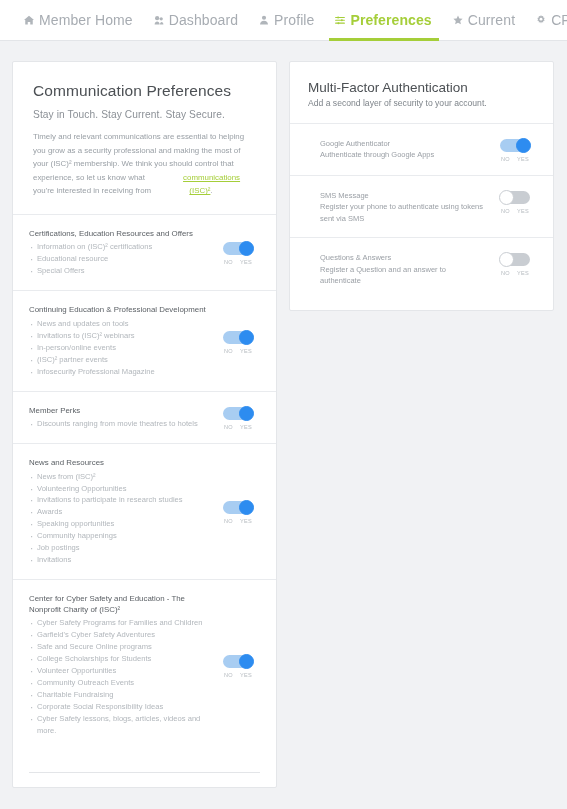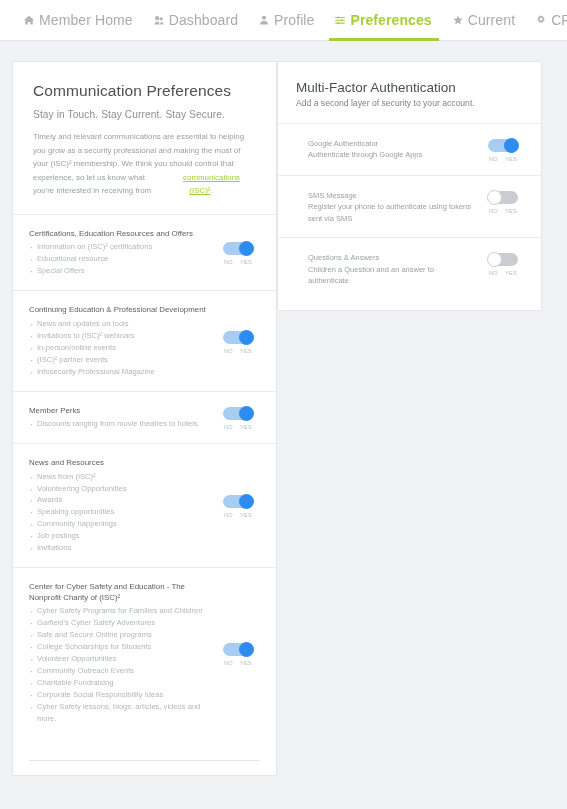--- a/index.html
+++ b/index.html
@@ -48,20 +48,21 @@
     position: absolute;
     left: 4px; right: 4px; bottom: -1px;
     height: 3px;
     background: #a5ce39;
   }
   .nav-spacer { flex: 1; }
 
   
   .page {
     display: flex;
+    gap: 12px;
     padding: 20px 12px 0 12px;
     align-items: flex-start;
   }
   .panel {
     background: #ffffff;
     border: 1px solid #e4e6e9;
     border-radius: 2px;
   }
   .panel-left { width: 265px; }
   .panel-right { width: 265px; }
@@ -341,20 +342,21 @@
               <span>YES</span>
             </div>
           </div>
         </div>
         <div class="pref">
           <div class="pref-body">
             <div class="pref-title">News and Resources</div>
             <ul class="pref-items">
               <li>News from (ISC)²</li>
               <li>Volunteering Opportunities</li>
+              <li>Invitations to participate in research studies</li>
               <li>Awards</li>
               <li>Speaking opportunities</li>
               <li>Community happenings</li>
               <li>Job postings</li>
               <li>Invitations</li>
             </ul>
           </div>
           <div class="toggle-wrap">
             <div class="track on">
               <div class="knob"></div>
@@ -426,21 +428,21 @@
             </div>
             <div class="tlabels">
               <span>NO</span>
               <span>YES</span>
             </div>
           </div>
         </div>
         <div class="mfa-row">
           <div class="mfa-body">
             <div class="mfa-title">Questions &amp; Answers</div>
-            <div class="mfa-desc">Children a Question and an answer to authenticate</div>
+            <div class="mfa-desc">Register a Question and an answer to authenticate</div>
           </div>
           <div class="toggle-wrap">
             <div class="track">
               <div class="knob"></div>
             </div>
             <div class="tlabels">
               <span>NO</span>
               <span>YES</span>
             </div>
           </div>

